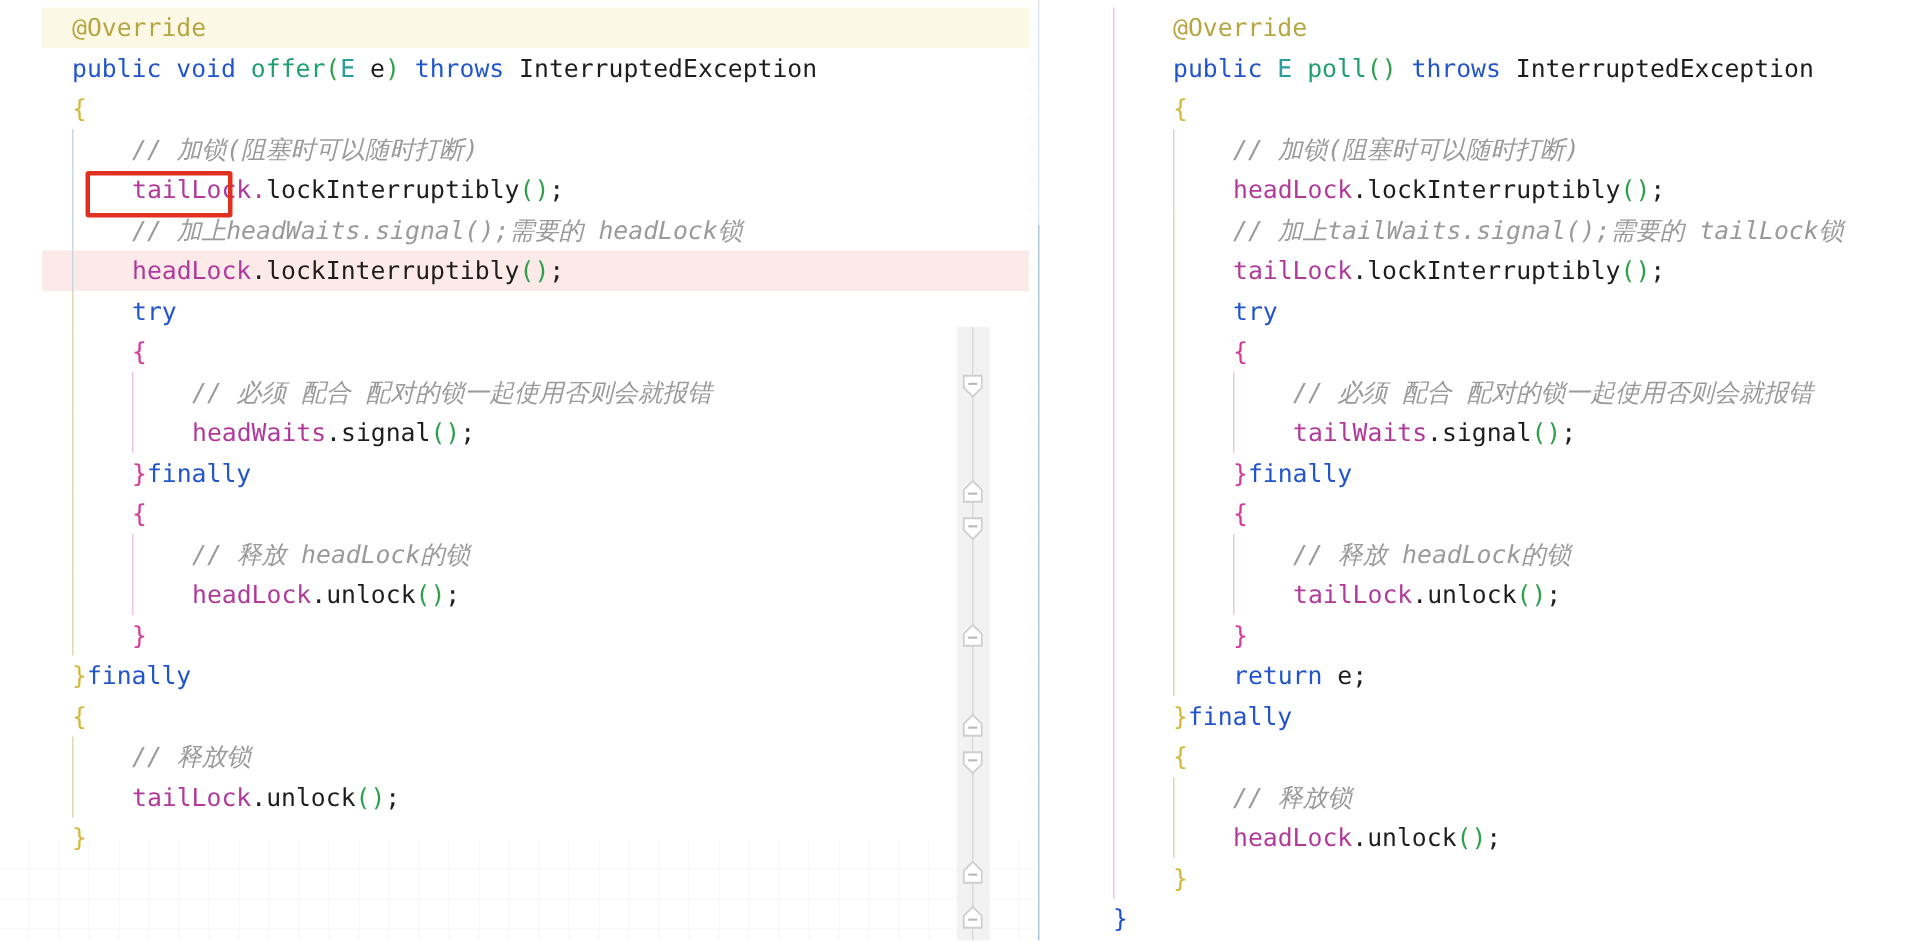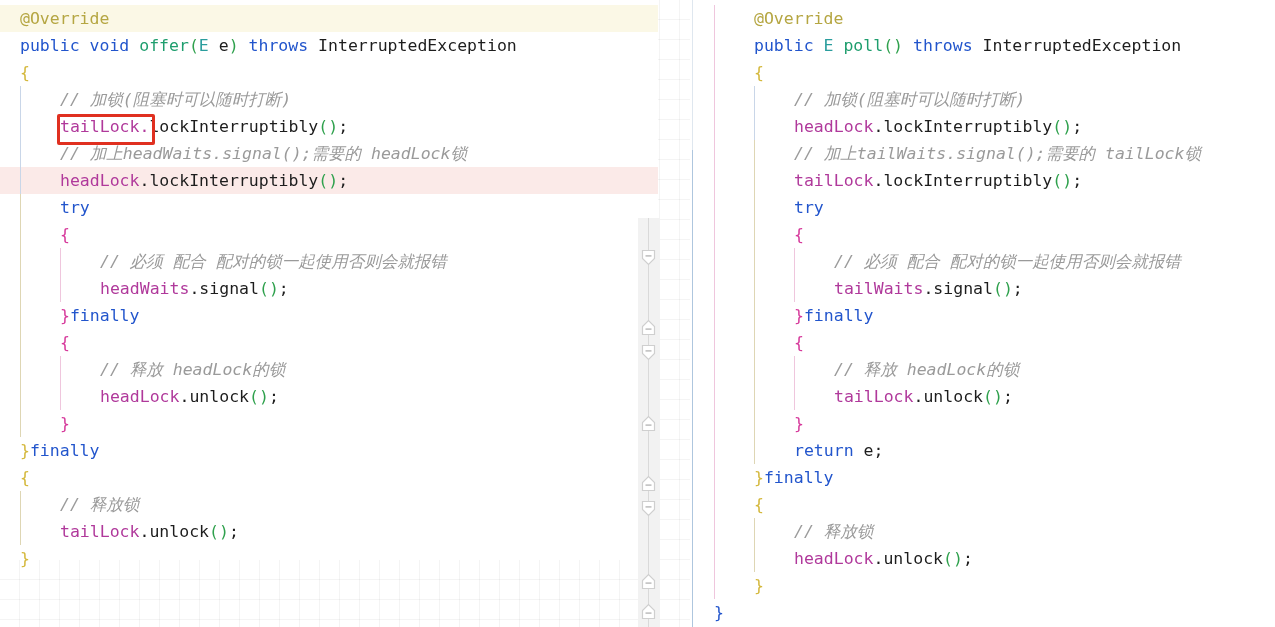--- a/index.html
+++ b/index.html
@@ -13,21 +13,21 @@
     position:relative;width:1275px;height:627px;overflow:hidden;
     background-color:#ffffff;
     background-image:
       linear-gradient(to right, rgba(0,0,0,0.045) 1px, transparent 1px),
       linear-gradient(to bottom, rgba(0,0,0,0.045) 1px, transparent 1px);
     background-size:20px 20px;
     background-position:-1px -1px;
   }
 
   
-  .pane{position:absolute;top:0;}
+  .pane{position:absolute;top:0;padding-left:28px;}
   #pane-left{left:0;width:658px;height:627px;}
   #pane-right{left:690px;width:585px;height:627px;}
 
   .code{
     position:relative;
     font-family:"DejaVu Sans Mono","Liberation Mono",monospace;
     font-size:16.5px;
     line-height:27px;
     white-space:pre;
   }

